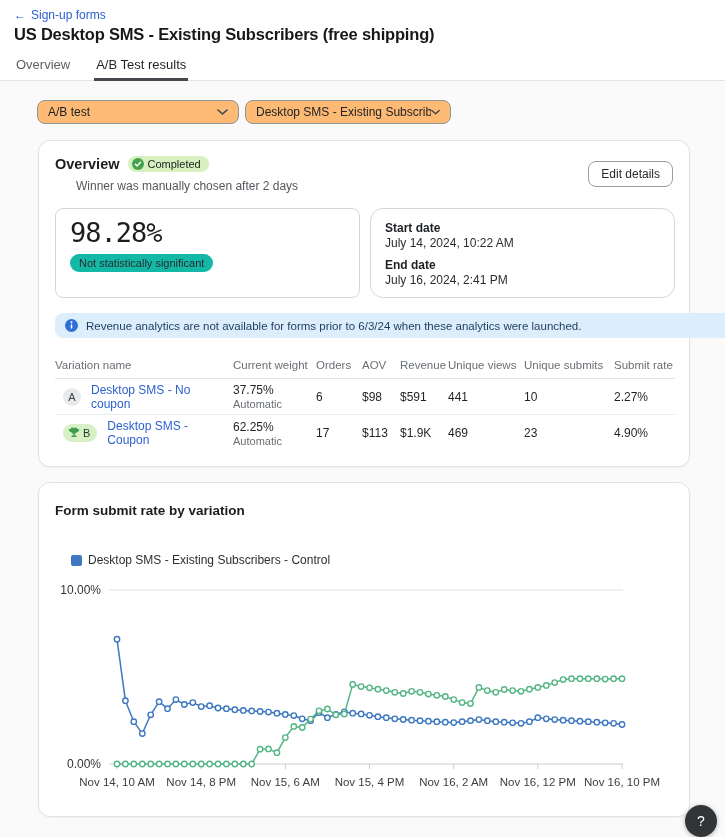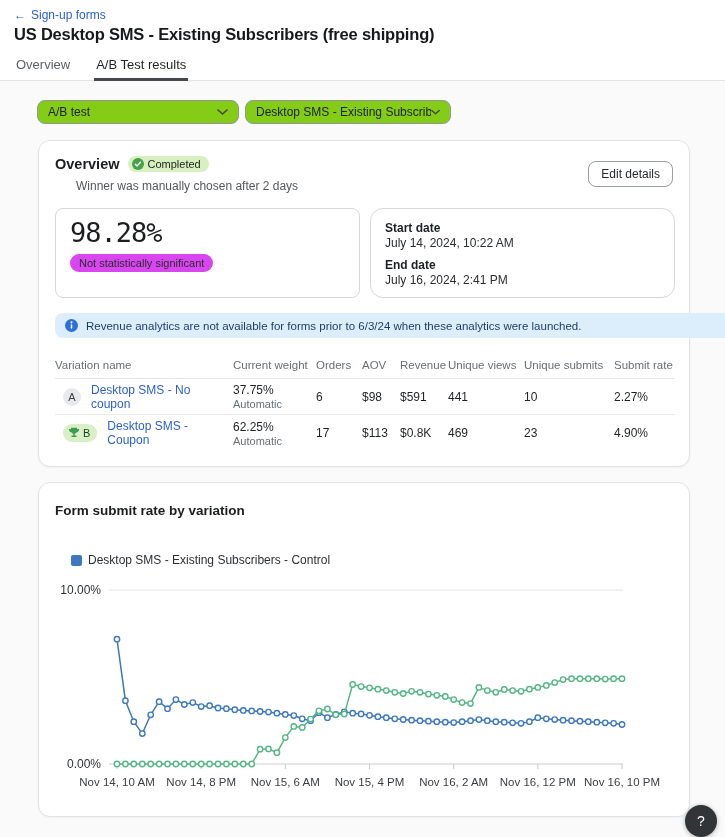--- a/index.html
+++ b/index.html
@@ -12,21 +12,21 @@
 
   
   .header { position:absolute; top:0; left:0; width:725px; height:81px; background:#fff; border-bottom:1px solid #e3e4e6; z-index:2; }
   .back-link { position:absolute; top:8px; left:14px; display:flex; align-items:center; gap:5px; color:#2a5fd0; font-size:12px; cursor:pointer; }
   .page-title { position:absolute; top:25px; left:14px; font-size:16.5px; font-weight:700; color:#16181a; letter-spacing:-0.2px; }
   .tabs { position:absolute; left:14px; bottom:-1px; display:flex; gap:22px; }
   .tab { font-size:13px; color:#5d6164; padding:6px 2px 9px; cursor:pointer; }
   .tab.active { color:#1f2224; font-weight:500; padding-bottom:6px; border-bottom:3px solid #45494d; }
 
   
-  .dd { position:absolute; height:24px; background:#84cc16; border:1px solid #8f959b; border-radius:8px;
+  .dd { position:absolute; height:24px; background:#fdba74; border:1px solid #8f959b; border-radius:8px;
         display:flex; align-items:center; justify-content:space-between; padding:0 10px;
         font-size:12px; color:#202326; cursor:pointer; }
   #dd-ab { top:100px; left:37px; width:202px; }
   #dd-form { top:100px; left:245px; width:206px; }
   .dd .label { white-space:nowrap; overflow:hidden; }
 
   
   .card { position:absolute; left:38px; width:652px; background:#fff; border:1px solid #e2e3e5; border-radius:12px;
           box-shadow:0 1px 2px rgba(31,33,36,.05); }
   #overview-card { top:140px; height:327px; }
@@ -39,21 +39,21 @@
                   padding:2px 8px 2px 4px; font-size:11px; color:#21261f; }
   .subtitle { position:absolute; top:38px; left:16px; font-size:12px; color:#53575b;margin-left:21px; }
   .edit-btn { position:absolute; top:20px; right:16px; height:26px; padding:0 12px; background:#fff;
               border:1px solid #989da3; border-radius:8px; font-size:12px; font-weight:500; color:#26292c; cursor:pointer; }
 
   .stat-box { position:absolute; top:67px; width:305px; height:90px; border:1px solid #d5d8db; border-radius:8px; padding:9px 14px; }
   #win-box { left:16px; }
   #date-box { left:331px; padding-top:12px;border-radius:13px; }
   .win-value { font-family:"DejaVu Sans Mono", monospace; font-size:27px; color:#1b1d1f; letter-spacing:-1px; line-height:1.1; }
   .win-label { font-size:12.5px; font-weight:700; color:#1e2124; margin-top:1px; }
-  .sig-badge { display:inline-block; margin-top:6px; background:#d946ef; border-radius:10px; padding:3px 9px; font-size:11px; color:#292c2e; }
+  .sig-badge { display:inline-block; margin-top:6px; background:#14b8a6; border-radius:10px; padding:3px 9px; font-size:11px; color:#292c2e; }
   .date-label { font-size:12px; font-weight:700; color:#1e2124; }
   .date-value { font-size:12px; color:#2a2d30; margin:1px 0 8px; }
 
   .banner { position:absolute; top:172px; left:16px; width:700px; height:25px; background:#dceefb; border-radius:8px;
             display:flex; align-items:center; gap:8px; padding:0 10px; }
   .banner-text { font-size:11.5px; color:#1c3a5e; }
 
   .vtable { position:absolute; top:218px; left:16px; width:620px; }
   .thead, .trow { display:grid; grid-template-columns:178px 83px 46px 38px 48px 76px 90px 1fr; align-items:center; }
   .thead { font-size:11.5px; color:#6a6f74; padding-bottom:7px; border-bottom:1px solid #e4e5e7; }
@@ -181,21 +181,21 @@
           <span>B</span>
         </span>
         <a class="var-link">Desktop SMS - Coupon</a>
       </div>
       <div>
         <div>62.25%</div>
         <div class="weight-sub">Automatic</div>
       </div>
       <div>17</div>
       <div>$113</div>
-      <div>$0.8K</div>
+      <div>$1.9K</div>
       <div>469</div>
       <div>23</div>
       <div>4.90%</div>
     </div>
   </div>
 </div>
 
 <div class="card" id="chart-card">
   <div class="chart-title">Form submit rate by variation</div>
   <div class="legend">

